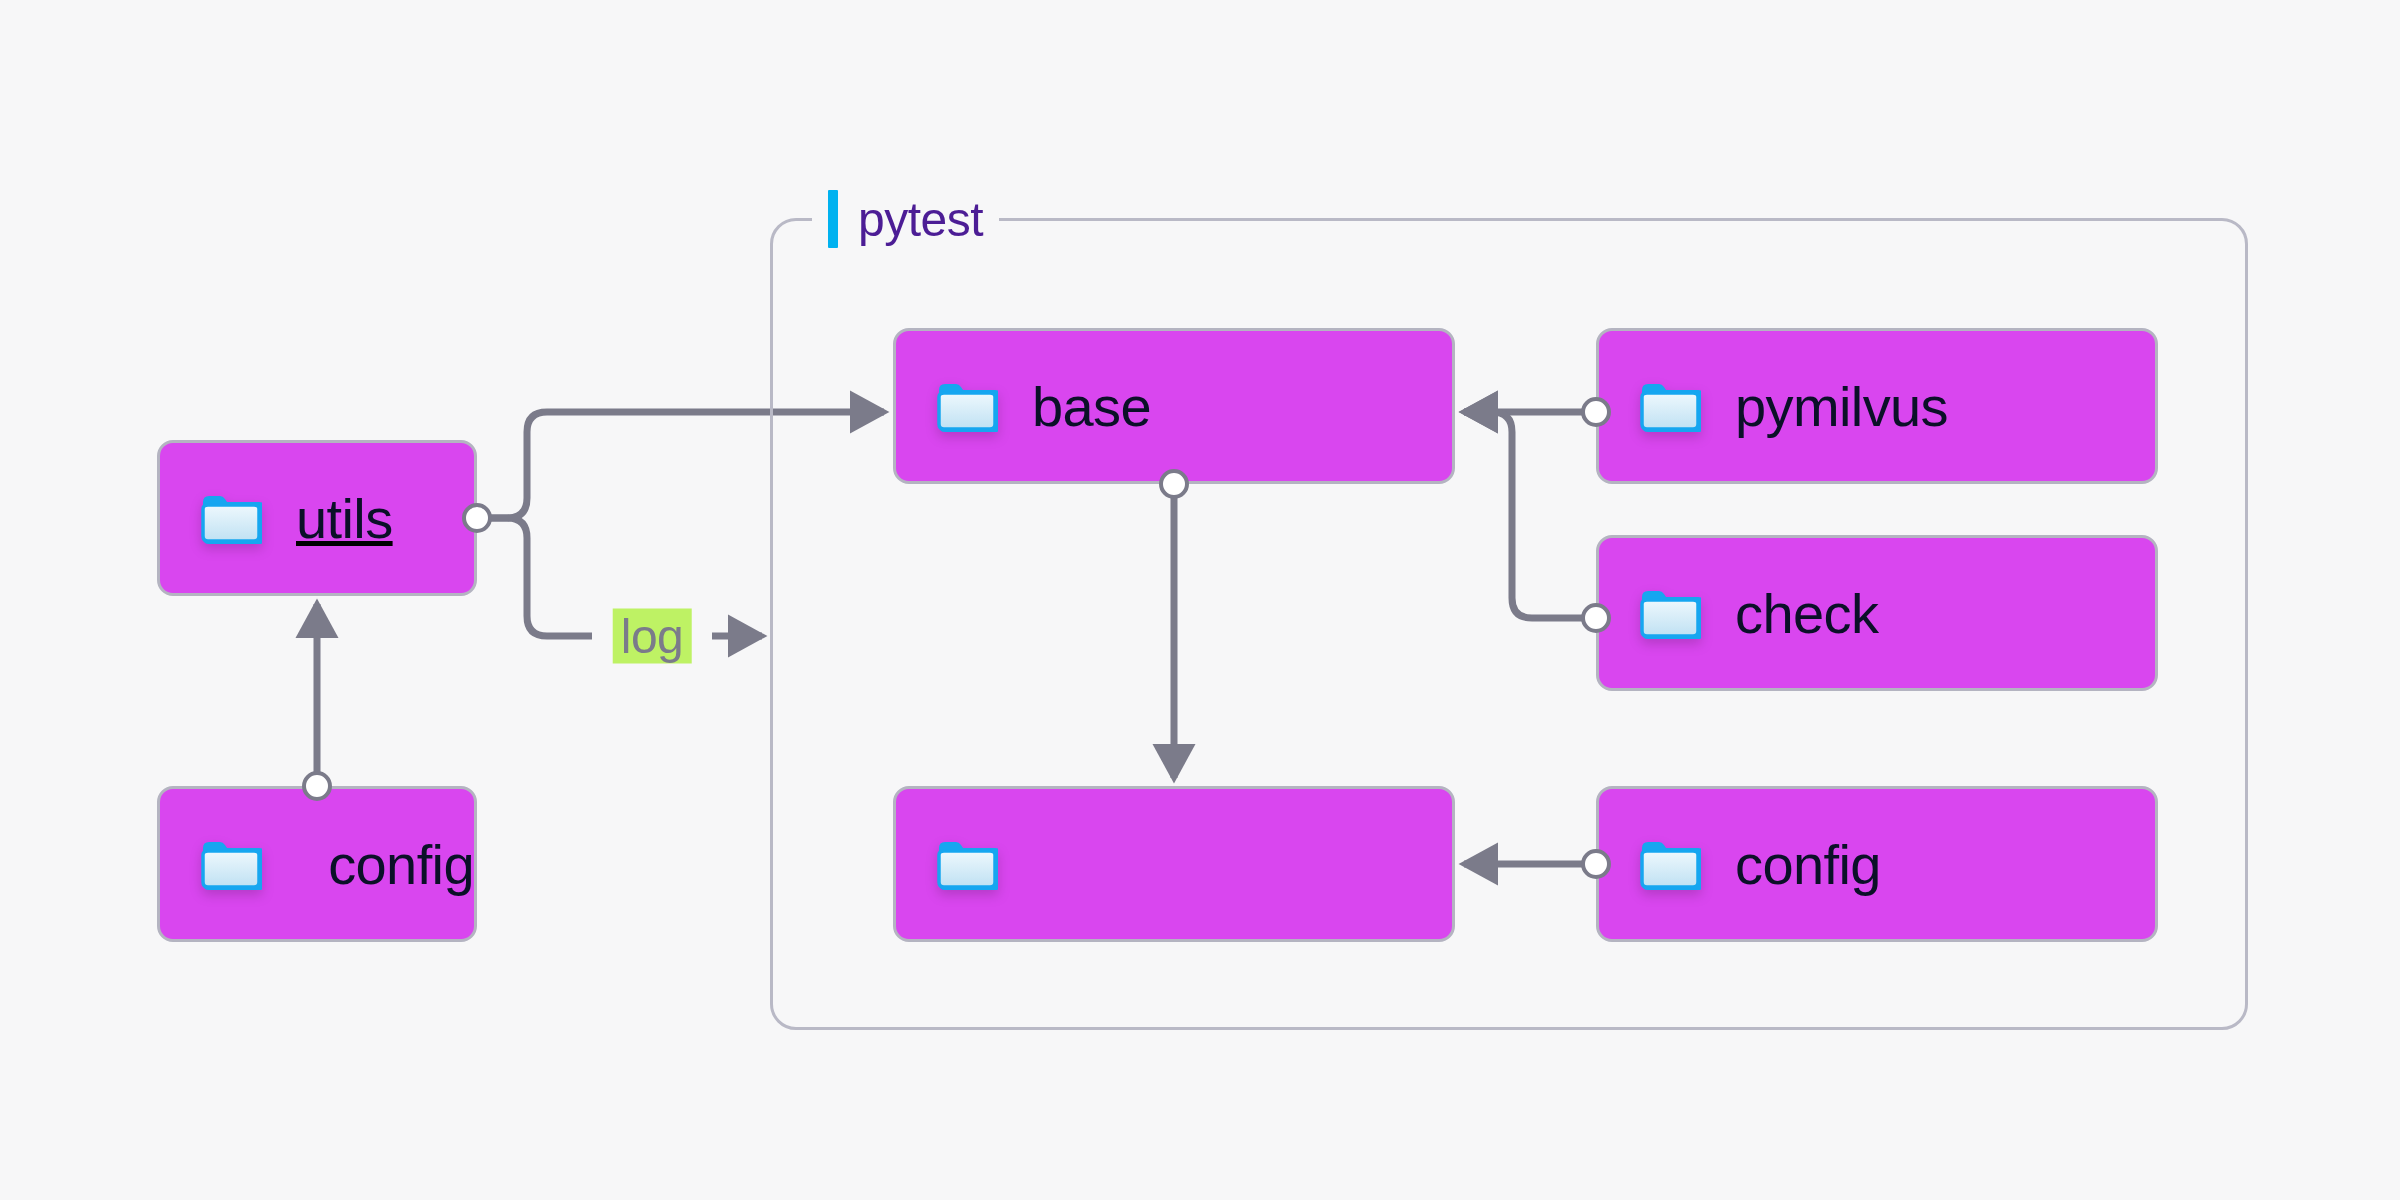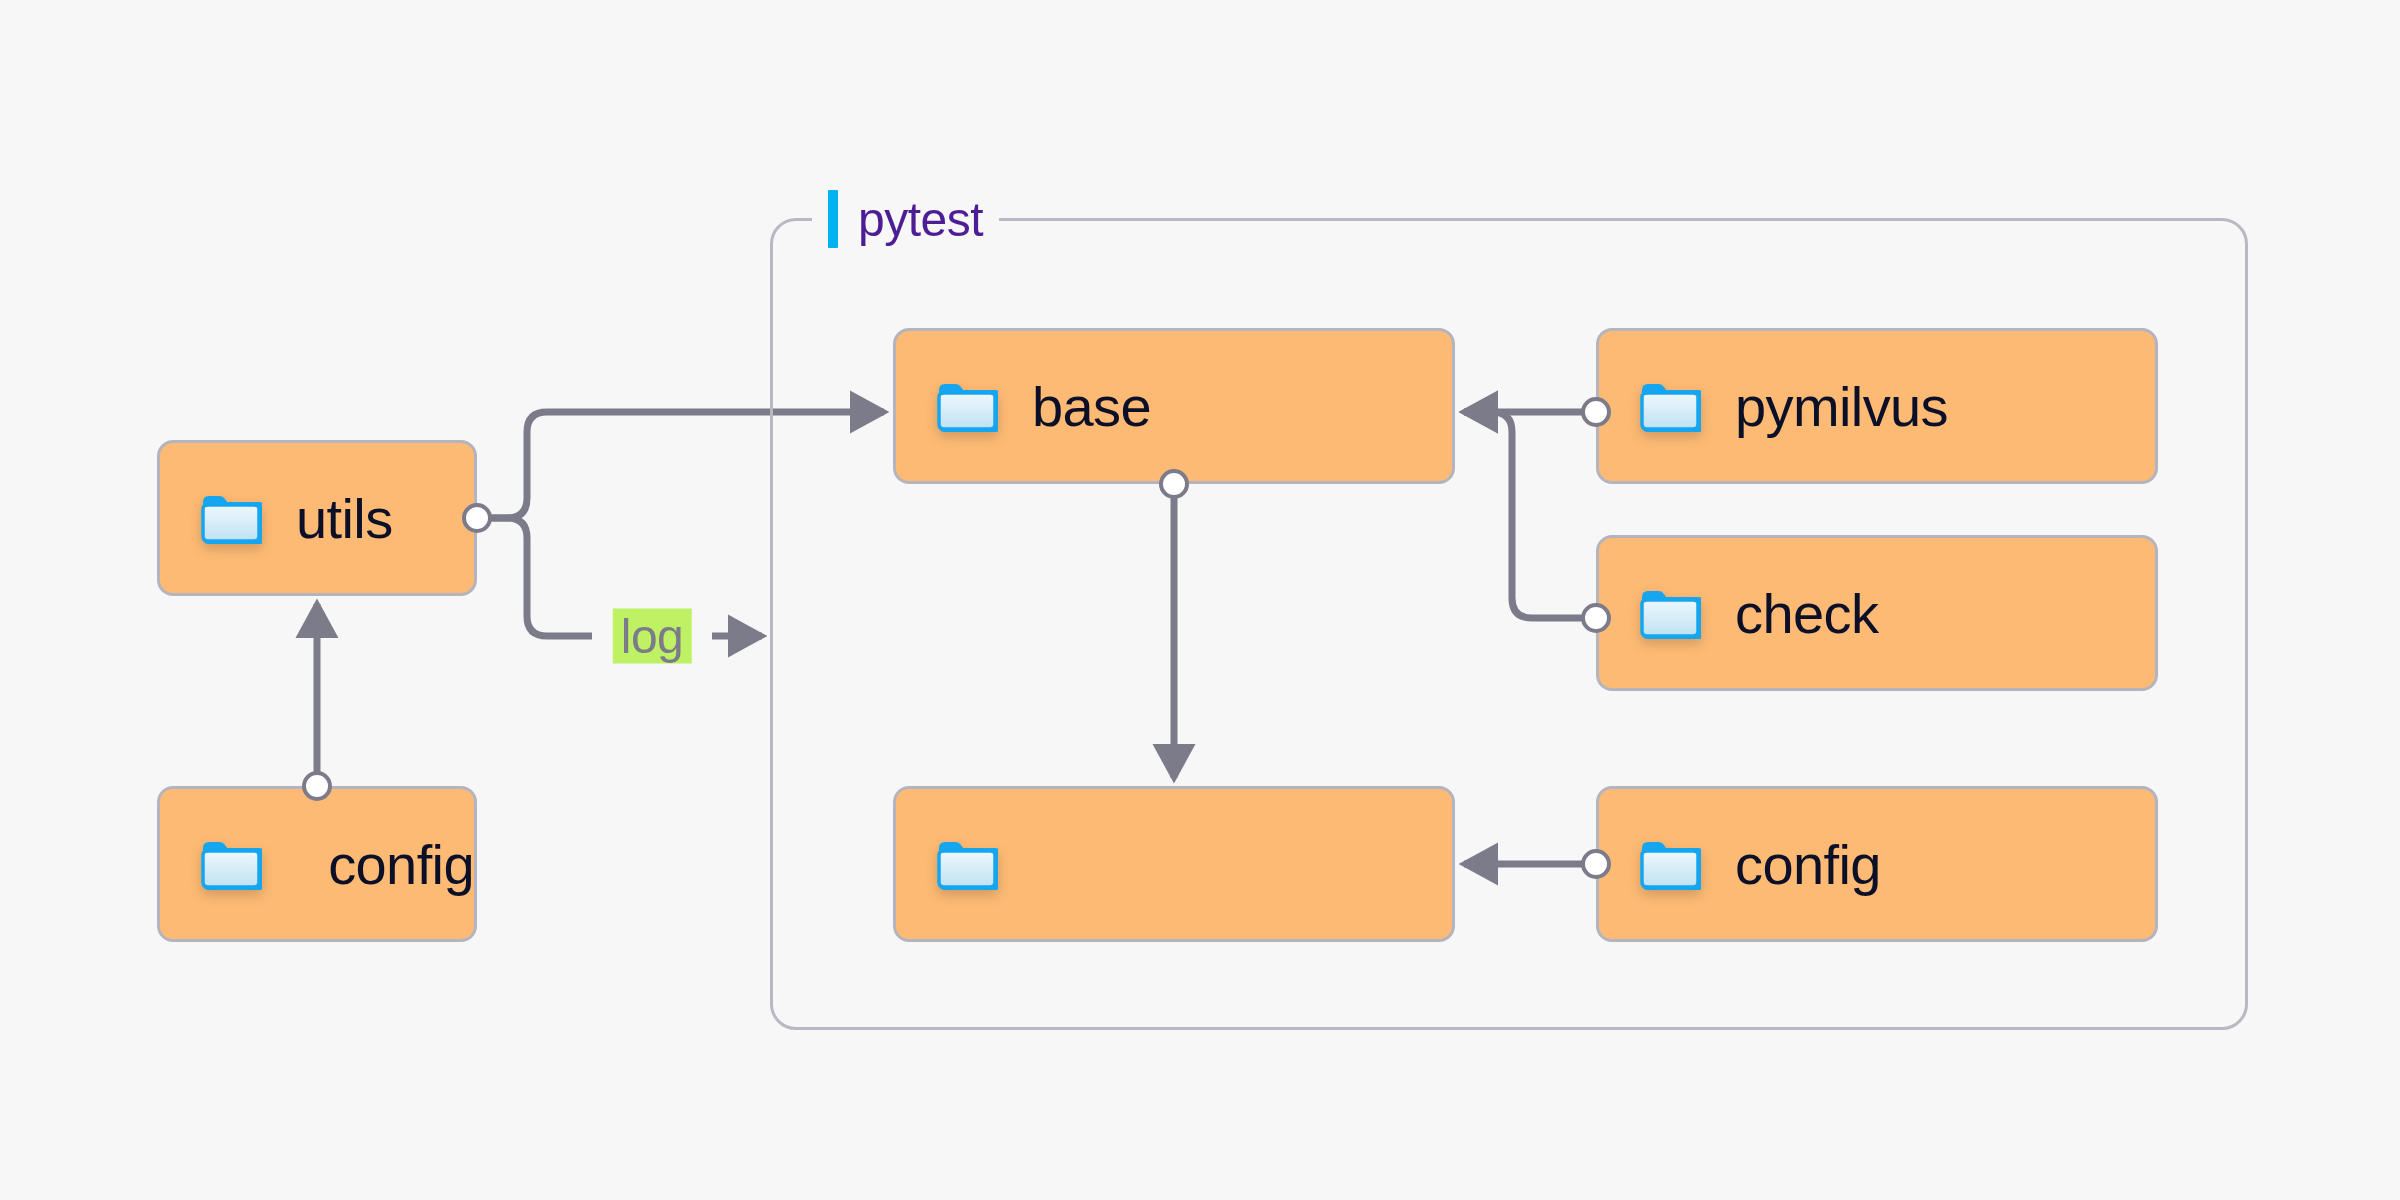--- a/index.html
+++ b/index.html
@@ -52,21 +52,21 @@
     font-size: 48px;
     color: #4c1d95;
     letter-spacing: -0.5px;
     white-space: nowrap;
   }
 
   
   .node {
     position: absolute;
     box-sizing: border-box;
-    background: #fdba74;
+    background: #d946ef;
     border: 3px solid #b4b4c1;
     border-radius: 16px;
     display: flex;
     align-items: center;
     padding-left: 40px;
     gap: 34px;
   }
   .node-label {
     font-size: 56px;
     color: #0b1028;
@@ -139,21 +139,21 @@
       <path d="M 1596 864 L 1464 864" marker-end="url(#arrow)"></path>
     </g>
   </svg>
 
   <div class="group-box" style="left:770px; top:218px; width:1478px; height:812px;"></div>
   <div class="group-label" style="left:812px; top:188px;">
     <span class="bar"></span>
     <span class="gl-text">pytest</span>
   </div>
 
-  <div class="node" style="left:157px; top:440px; width:320px; height:156px;">
+  <div class="node" style="left:157px; top:440px; width:320px; height:156px;text-decoration:underline;">
     <span class="folder-icon">
       <svg viewBox="0 0 62 52" width="62" height="52">
         <path d="M3 10 q0-6 6-6 h11 q3 0 5 3 l2 3 h32 q6 0 6 6 v30 q0 6-6 6 h-50 q-6 0-6-6 z" fill="#16a6f0"></path>
         <path d="M3 17 q0-4 5-4 h46 q5 0 5 4 v27 q0 5-5 5 h-46 q-5 0-5-5 z" fill="url(#folderGrad)" stroke="#16a6f0" stroke-width="3.5"></path>
       </svg>
     </span>
     <span class="node-label">utils</span>
   </div>
 
   <div class="node" style="left:157px; top:786px; width:320px; height:156px;justify-content:space-between;">

